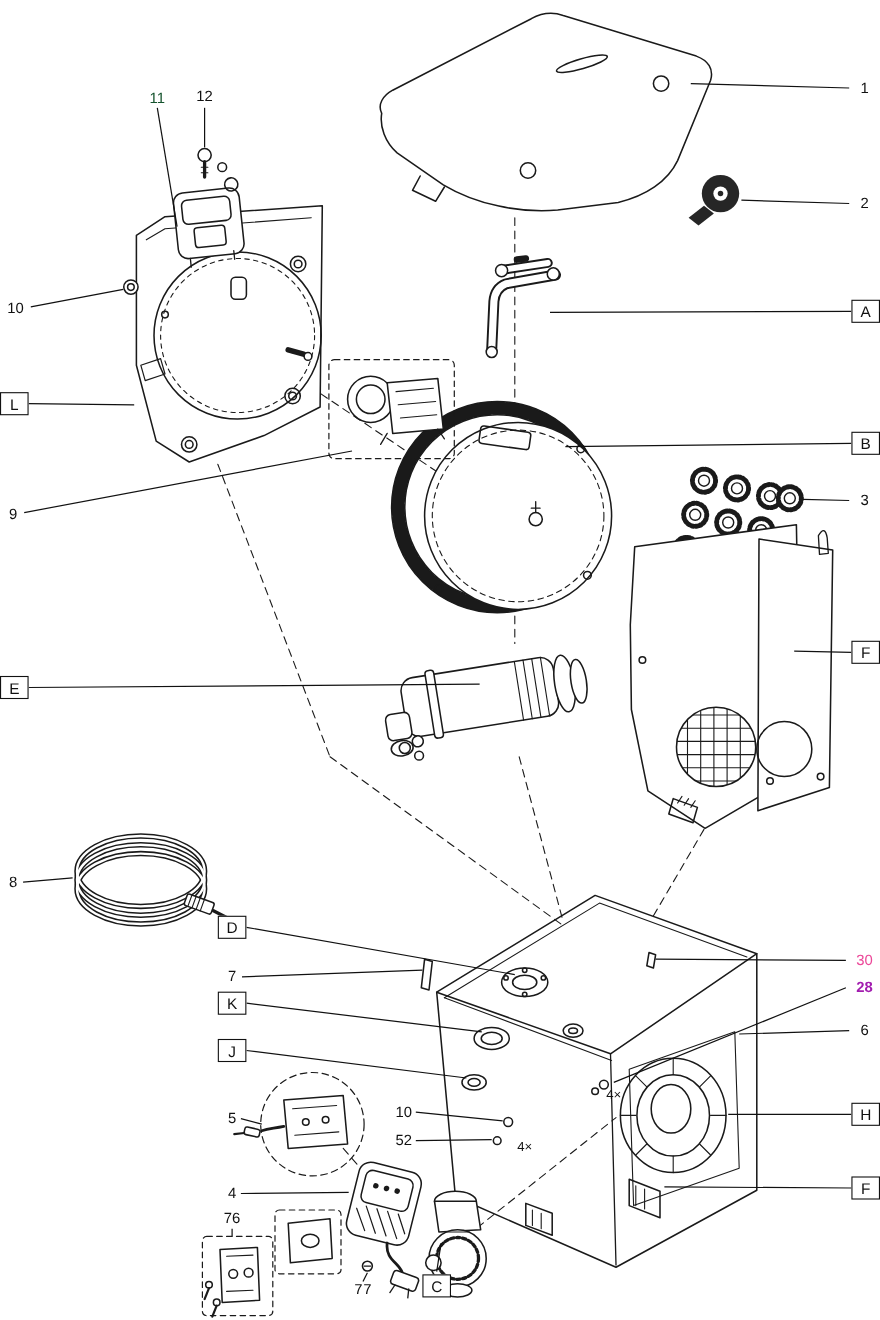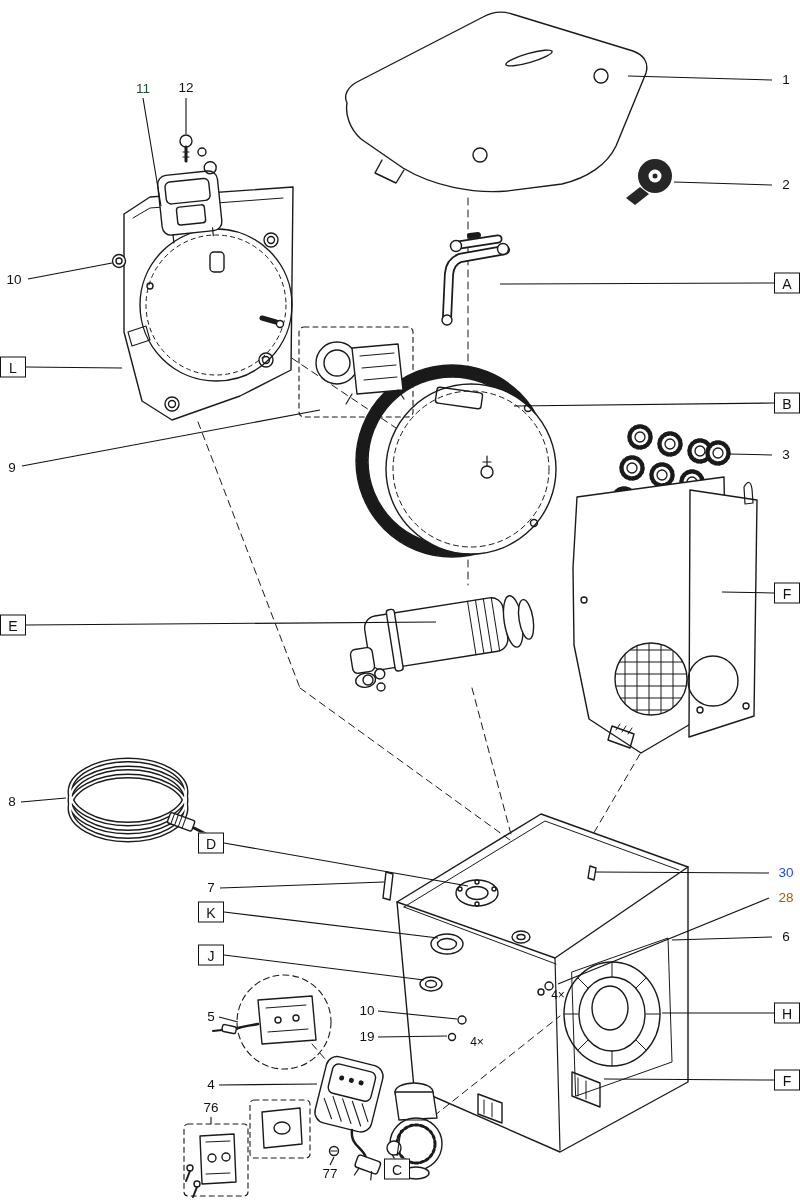--- a/index.html
+++ b/index.html
@@ -307,39 +307,39 @@
       <line x1="397" y1="1156" x2="401" y2="1130"></line>
     </svg>
 
   <div id="callout-layer" style="position:absolute;left:0;top:0;width:800px;height:1200px;">
       <div class="callout number" style="left: 786px; top: 80px; color: rgb(17, 17, 17);">1</div>
       <div class="callout number" style="left: 786px; top: 185px; color: rgb(17, 17, 17);">2</div>
       <div class="callout letter" style="left: 787px; top: 283px; color: rgb(17, 17, 17);">A</div>
       <div class="callout letter" style="left: 787px; top: 403px; color: rgb(17, 17, 17);">B</div>
       <div class="callout number" style="left: 786px; top: 455px; color: rgb(17, 17, 17);">3</div>
       <div class="callout letter" style="left: 787px; top: 593px; color: rgb(17, 17, 17);">F</div>
-      <div class="callout number" style="left: 786px; top: 873px; color: #1d4ed8;">30</div>
-      <div class="callout number" style="left: 786px; top: 898px; color: #a16207;">28</div>
+      <div class="callout number" style="left: 786px; top: 873px; color: #ec4899;">30</div>
+      <div class="callout number" style="left: 786px; top: 898px; color: #a21caf; font-weight: bold;">28</div>
       <div class="callout number" style="left: 786px; top: 937px; color: rgb(17, 17, 17);">6</div>
       <div class="callout letter" style="left: 787px; top: 1013px; color: rgb(17, 17, 17);">H</div>
       <div class="callout letter" style="left: 787px; top: 1080px; color: rgb(17, 17, 17);">F</div>
       <div class="callout number" style="left: 14px; top: 280px; color: rgb(17, 17, 17);">10</div>
       <div class="callout letter" style="left: 13px; top: 367px; color: rgb(17, 17, 17);">L</div>
       <div class="callout number" style="left: 12px; top: 468px; color: rgb(17, 17, 17);">9</div>
       <div class="callout letter" style="left: 13px; top: 625px; color: rgb(17, 17, 17);">E</div>
       <div class="callout number" style="left: 12px; top: 802px; color: rgb(17, 17, 17);">8</div>
       <div class="callout number" style="left: 143px; top: 89px; color: #14532d;">11</div>
       <div class="callout number" style="left: 186px; top: 88px; color: rgb(17, 17, 17);">12</div>
       <div class="callout letter" style="left: 211px; top: 843px; color: rgb(17, 17, 17);">D</div>
       <div class="callout number" style="left: 211px; top: 888px; color: rgb(17, 17, 17);">7</div>
       <div class="callout letter" style="left: 211px; top: 912px; color: rgb(17, 17, 17);">K</div>
       <div class="callout letter" style="left: 211px; top: 955px; color: rgb(17, 17, 17);">J</div>
       <div class="callout number" style="left: 211px; top: 1017px; color: rgb(17, 17, 17);">5</div>
       <div class="callout number" style="left: 367px; top: 1011px; color: rgb(17, 17, 17);">10</div>
-      <div class="callout number" style="left: 367px; top: 1037px; color: rgb(17, 17, 17);">19</div>
+      <div class="callout number" style="left: 367px; top: 1037px; color: rgb(17, 17, 17);">52</div>
       <div class="callout number" style="left: 211px; top: 1085px; color: rgb(17, 17, 17);">4</div>
       <div class="callout number" style="left: 211px; top: 1108px; color: rgb(17, 17, 17); text-align: right;">76</div>
-      <div class="callout number" style="left: 330px; top: 1174px; color: rgb(17, 17, 17);">77</div>
+      <div class="callout number" style="left: 330px; top: 1174px; color: rgb(17, 17, 17); font-family: Liberation Mono, monospace;">77</div>
       <div class="callout letter" style="left: 397px; top: 1169px; color: rgb(17, 17, 17);">C</div>
       <div class="callout note" style="left: 558px; top: 995px; color: rgb(17, 17, 17);">4×</div>
       <div class="callout note" style="left: 477px; top: 1042px; color: rgb(17, 17, 17);">4×</div>
     </div>
 </div>
 
 </body></html>

